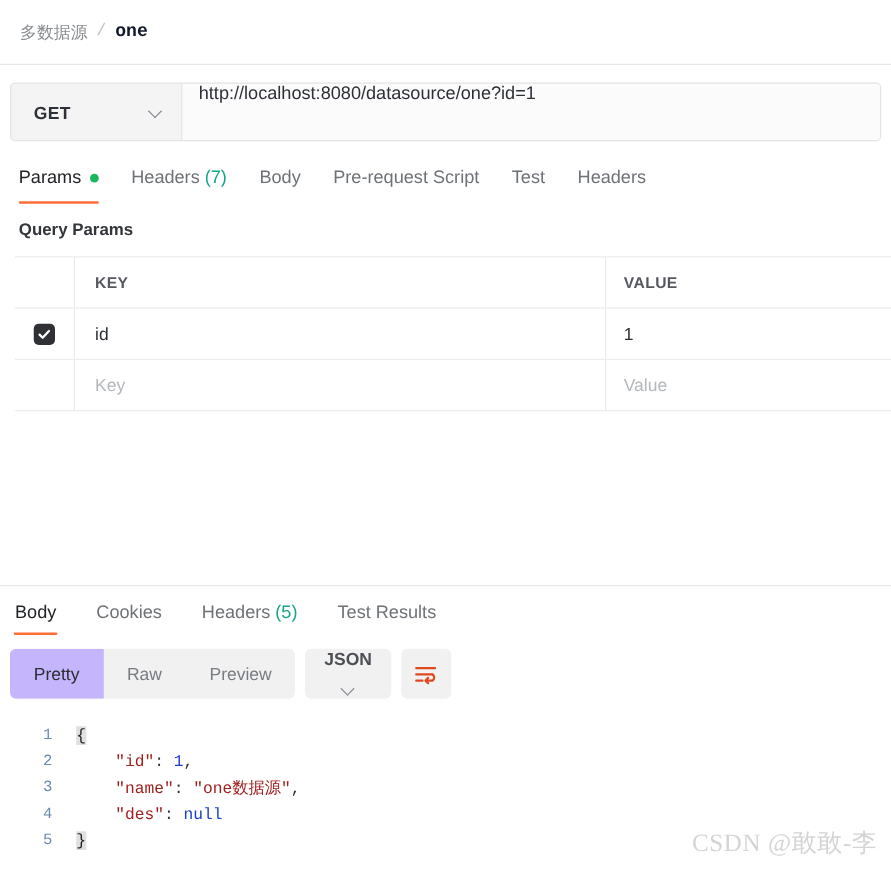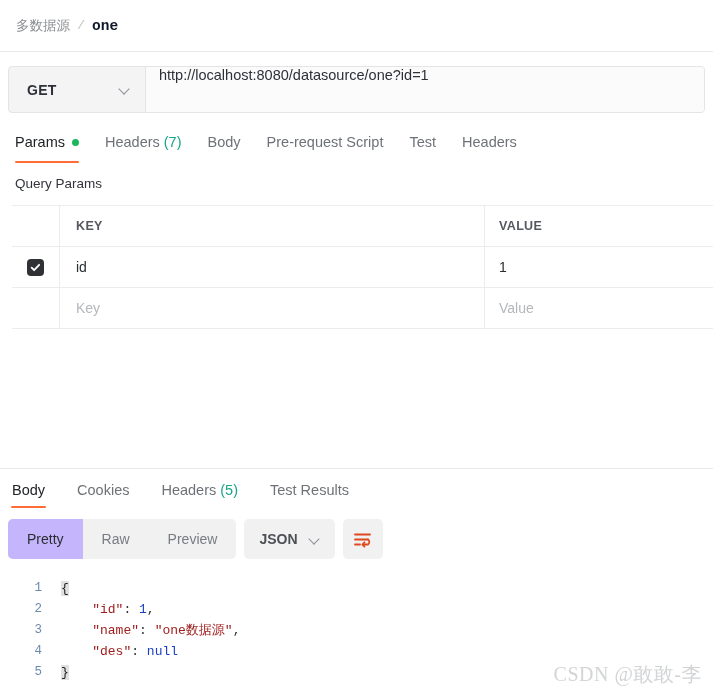--- a/index.html
+++ b/index.html
@@ -77,21 +77,21 @@
   }
   .dot-green {
     width: 7px; height: 7px; border-radius: 50%;
     background: #1cb65c; margin-left: 7px; flex: none;
   }
   .count-teal { color: #17a589; font-size: 14.5px; margin-left: 4px; }
 
   
   .qp-title {
     position: absolute; left: 15px; top: 176px;
-    font-size: 13.5px; font-weight: 400; color: #32353a;
+    font-size: 13.5px; font-weight: 700; color: #32353a;
   }
   .ptable {
     position: absolute; left: 12px; top: 205px;
     width: 713px;
     border-top: 1px solid #ececec;
   }
   .prow { display: flex; border-bottom: 1px solid #ececec; height: 41px; }
   .prow.hdr { height: 41px; }
   .cell-chk {
     width: 48px; flex: none;
@@ -157,20 +157,21 @@
     display: flex; align-items: center; justify-content: center;
     padding: 0 19px; font-size: 14px; color: #787c82;
     cursor: pointer;
   }
   .seg-item.active { background: #c4b5fd; color: #2a2d31; }
   .pill {
     display: flex; align-items: center; gap: 11px;
     height: 40px; padding: 0 15px;
     background: #f1f1f1; border-radius: 5px;
     cursor: pointer;
+    flex-direction: column;
   }
   .pill .lbl { font-size: 14px; color: #4c5055; font-weight: 600; }
   .icon-btn {
     width: 40px; height: 40px;
     background: #f1f1f1; border-radius: 5px;
     display: flex; align-items: center; justify-content: center;
     cursor: pointer;
   }
 
   

